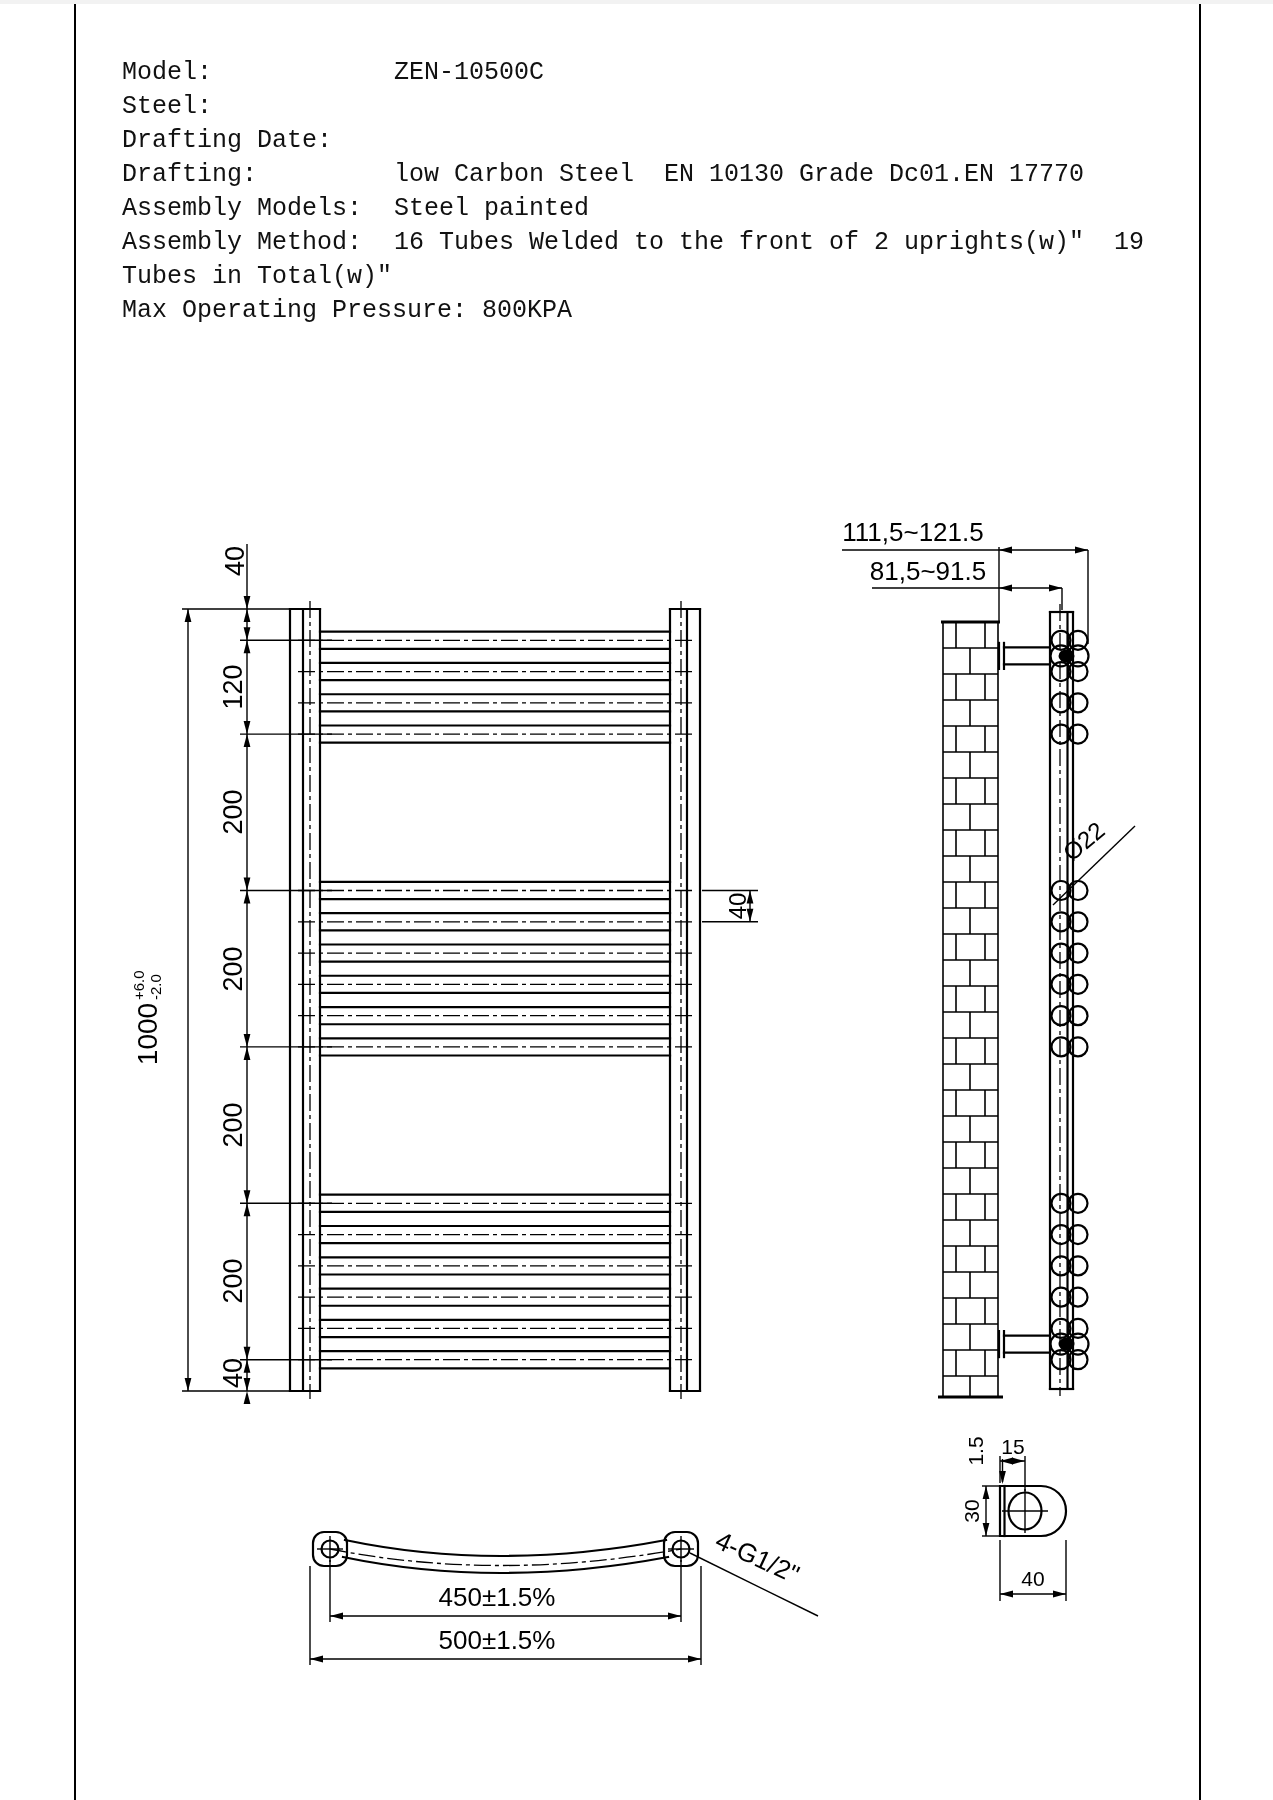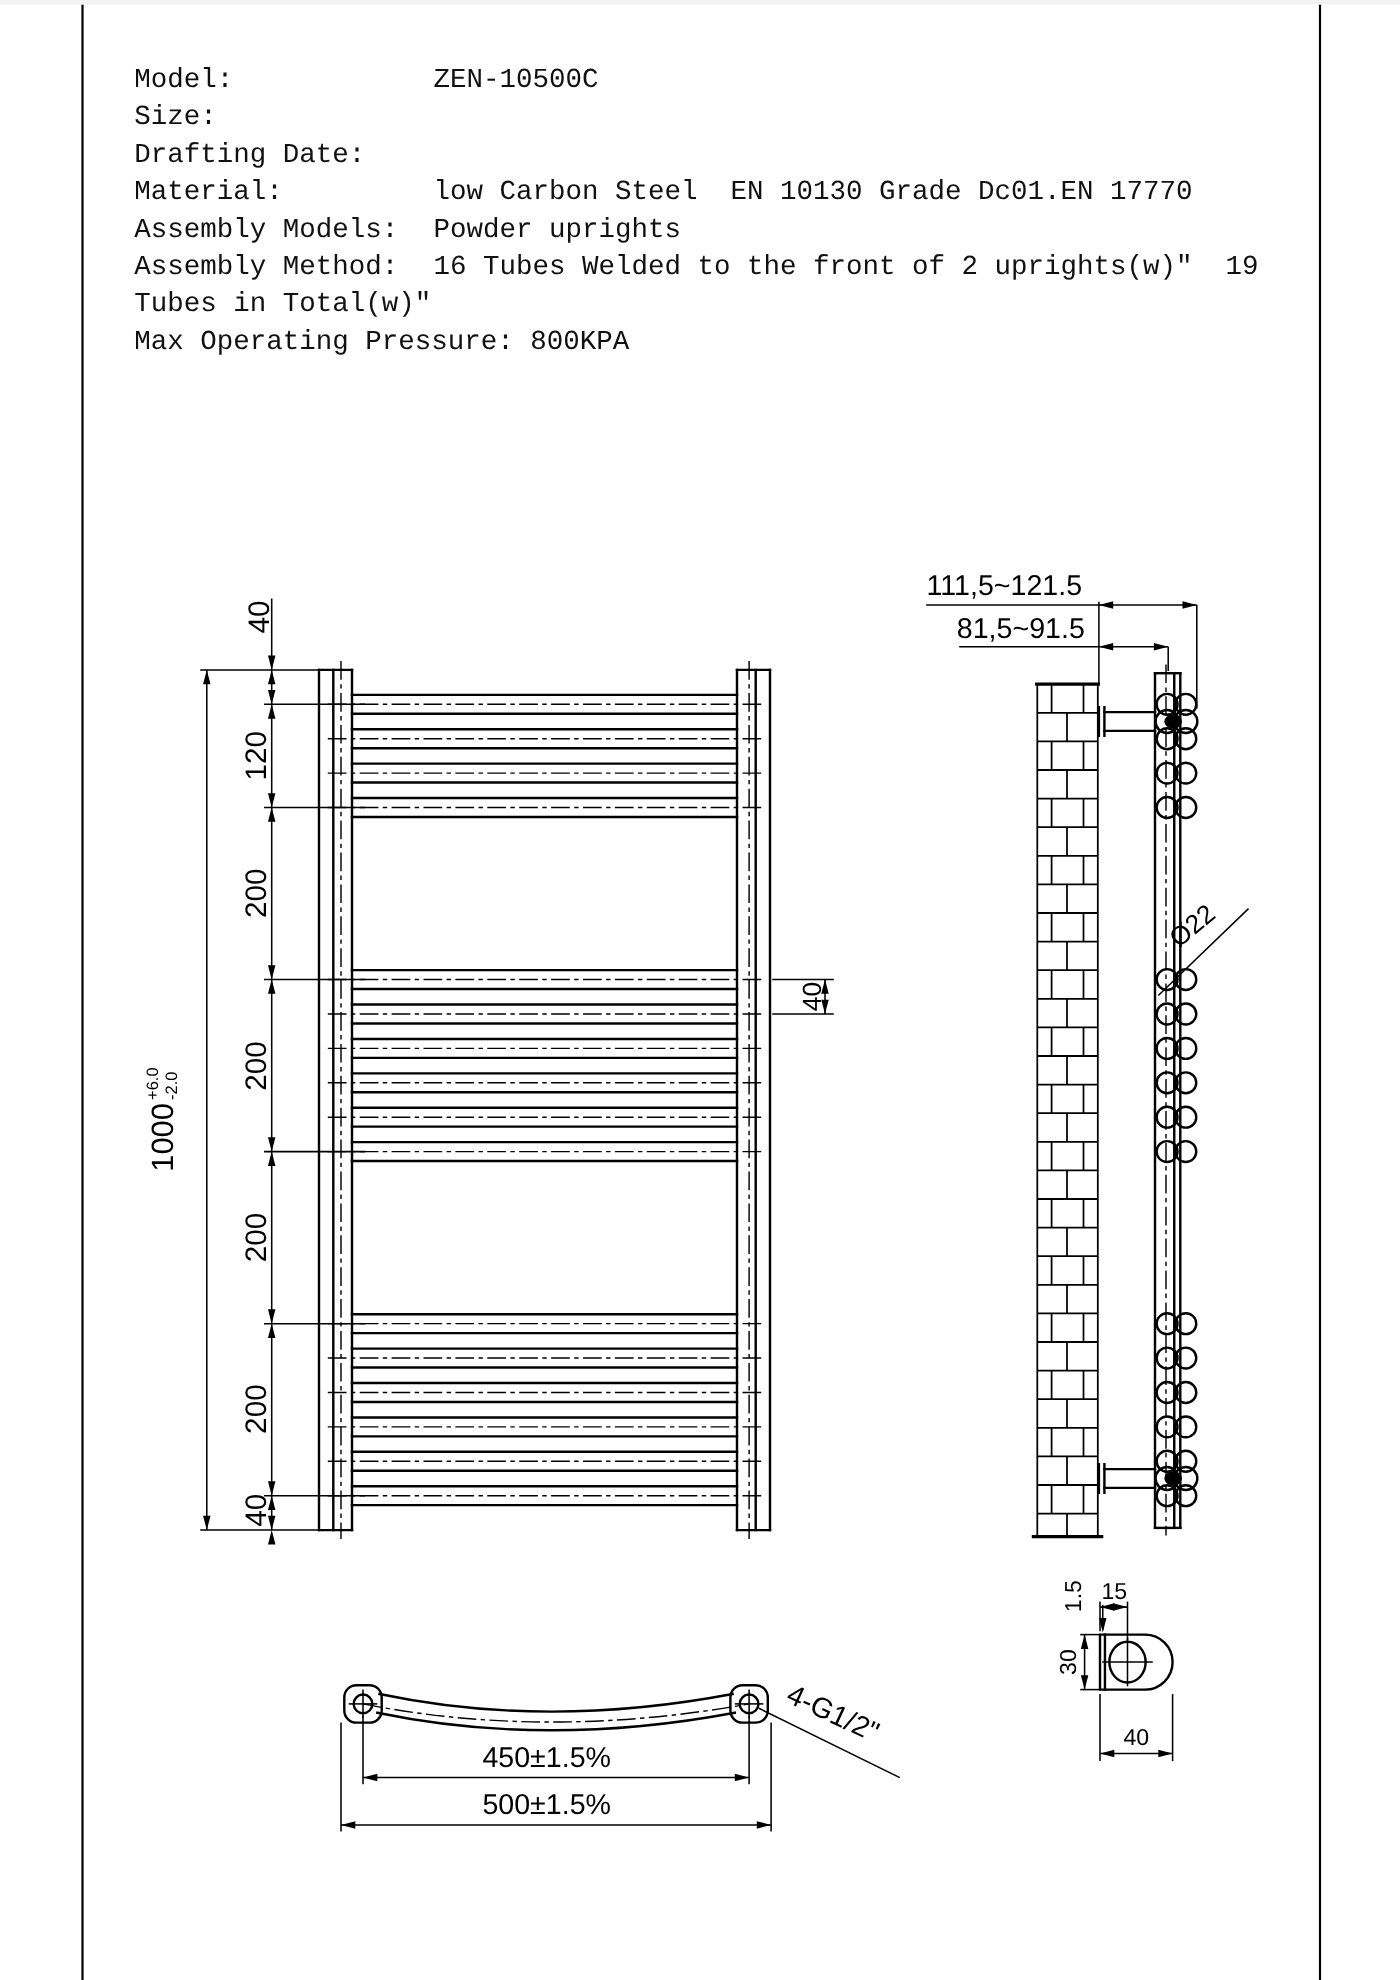--- a/index.html
+++ b/index.html
@@ -29,32 +29,32 @@
   <div class="vborder left"></div>
   <div class="vborder right"></div>
 
   <div class="header">
     <div id="header-rows">
         <div class="hrow">
           <span class="hlabel">Model:</span>
           <span class="hvalue">ZEN-10500C</span>
         </div>
         <div class="hrow">
-          <span class="hlabel">Size:</span>
+          <span class="hlabel">Steel:</span>
         </div>
         <div class="hrow">
           <span class="hlabel">Drafting Date:</span>
         </div>
         <div class="hrow">
-          <span class="hlabel">Material:</span>
+          <span class="hlabel">Drafting:</span>
           <span class="hvalue">low Carbon Steel  EN 10130 Grade Dc01.EN 17770</span>
         </div>
         <div class="hrow">
           <span class="hlabel">Assembly Models:</span>
-          <span class="hvalue">Powder uprights</span>
+          <span class="hvalue">Steel painted</span>
         </div>
         <div class="hrow">
           <span class="hlabel">Assembly Method:</span>
           <span class="hvalue">16 Tubes Welded to the front of 2 uprights(w)"  19</span>
         </div>
       </div>
     <div class="hline">Tubes in Total(w)"</div>
     <div class="hline">Max Operating Pressure: 800KPA</div>
   </div>
 

